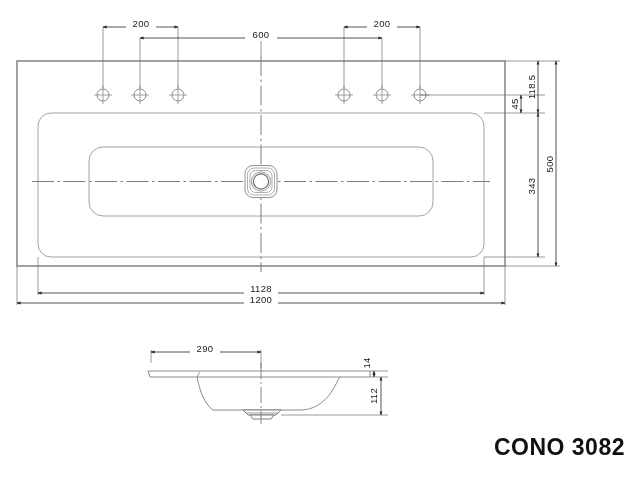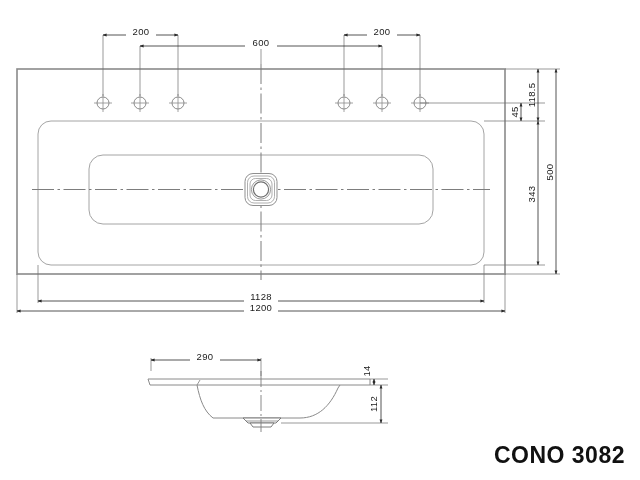--- a/index.html
+++ b/index.html
@@ -12,21 +12,21 @@
     width: 640px;
     height: 480px;
     position: relative;
     overflow: hidden;
     font-family: "Liberation Sans", sans-serif;
     background: #ffffff;
   }
   #drawing-root {
     position: absolute;
     left: 0;
-    top: 8px;
+    top: 0;
     width: 640px;
     height: 384px;
     text-decoration: underline;
   }
   svg#cad {
     display: block;
     width: 640px;
     height: 480px;
   }
   .dim-text {

